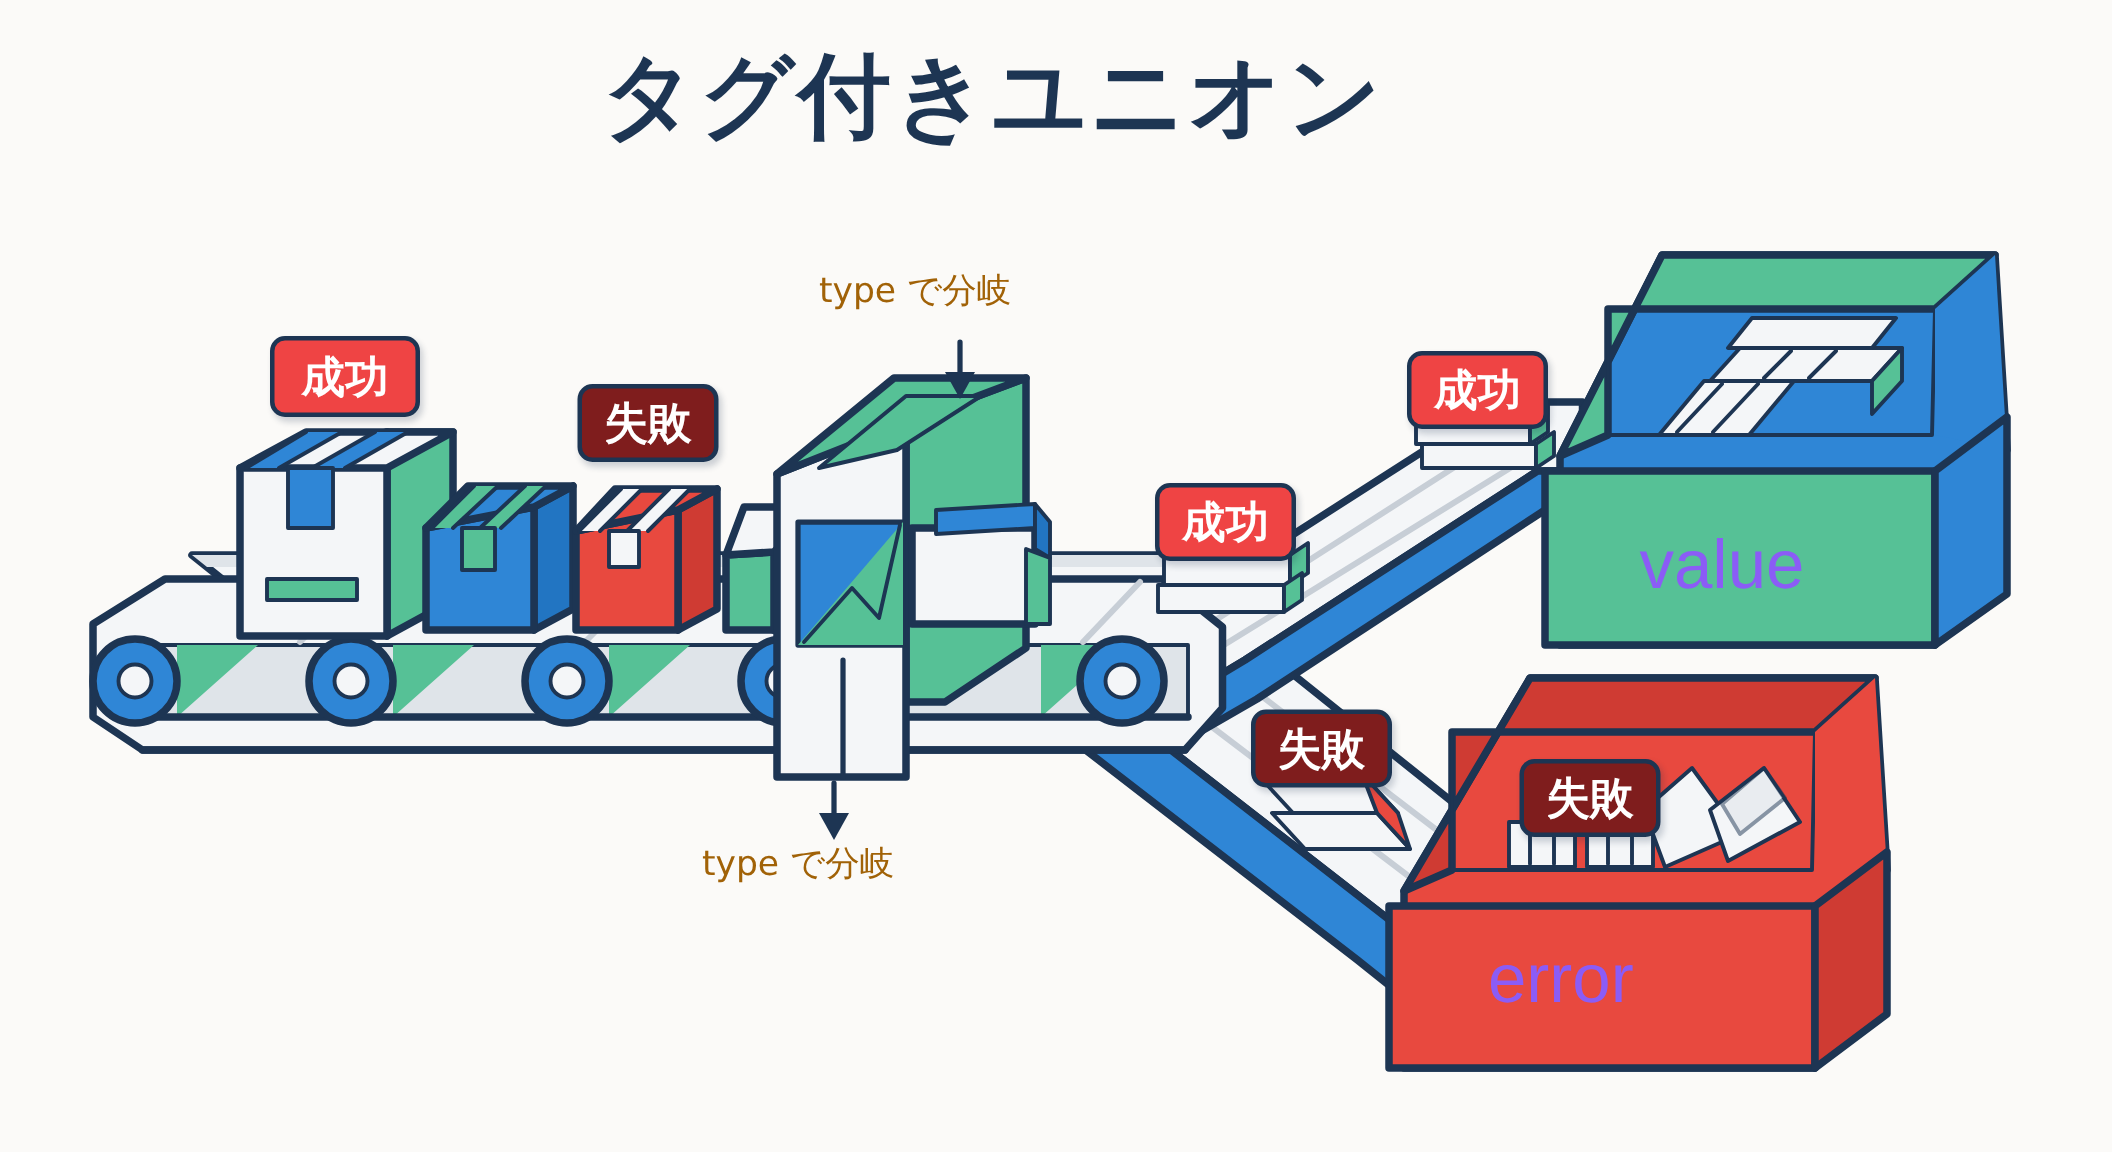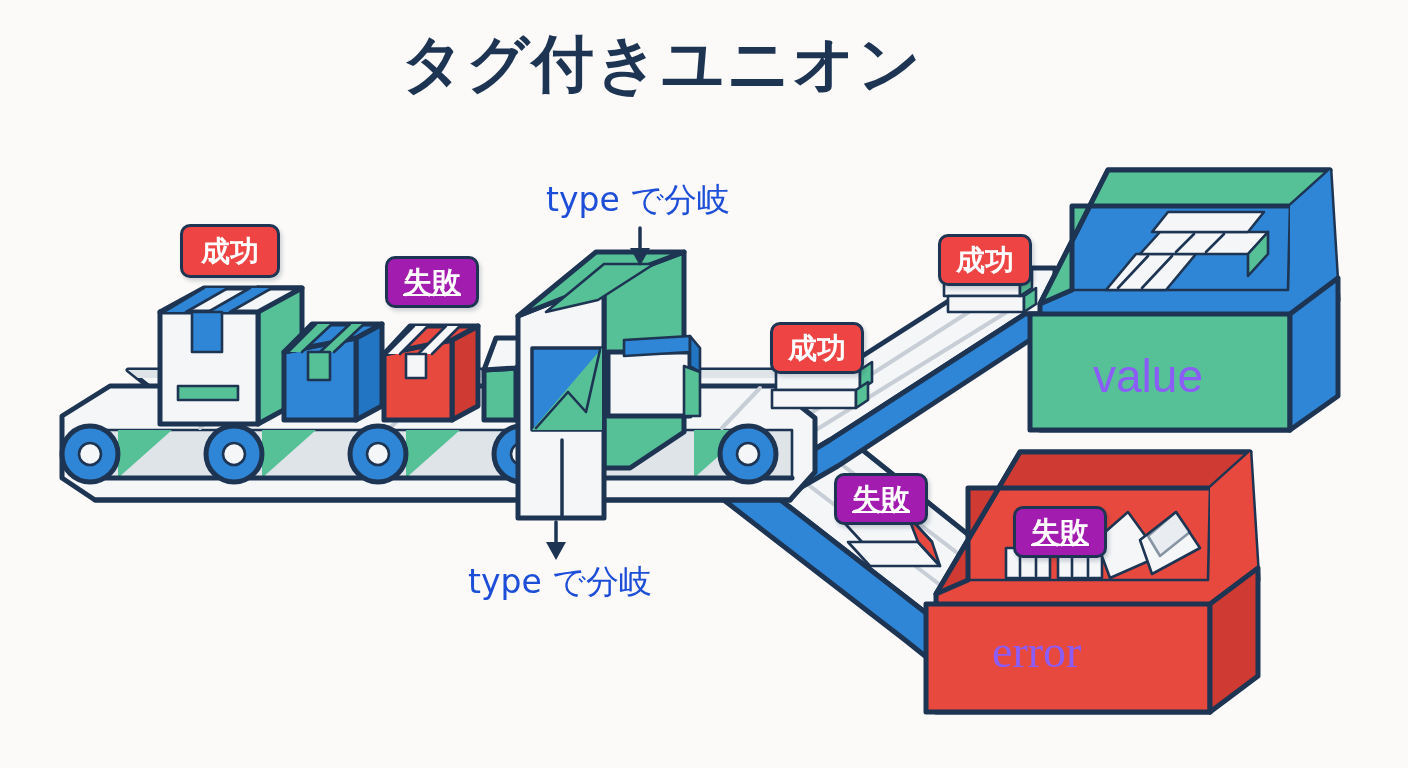--- a/index.html
+++ b/index.html
@@ -47,25 +47,25 @@
     font-weight: 700;
     font-family: "DejaVu Sans", "Liberation Sans", sans-serif;
     display: flex;
     align-items: center;
     justify-content: center;
     line-height: 1;
     box-shadow: 2px 3px 4px rgba(20,40,70,.20);
     white-space: nowrap;
   }
   .badge.ok { background: #ef4444; }
-  .badge.ng { background: #a21caf; text-decoration: underline; }
+  .badge.ng { background: #7f1d1d; }
   .cap {
     position: absolute;
-    color: #1d4ed8;
-    font-size: 33px;
+    color: #a16207;
+    font-size: 23px;
     font-weight: 500;
     font-family: "DejaVu Sans", "Liberation Sans", sans-serif;
     white-space: nowrap;
     text-align: center;
   }
   .bintext {
     position: absolute;
     color: #8b5cf6;
     font-size: 46px;
     font-weight: 400;
@@ -300,15 +300,15 @@
   <div class="cap" style="left:468px; top:560px;">type で分岐</div>
 
   <div class="badge ok" style="left:180px; top:224px; width:94px; height:48px;">成功</div>
   <div class="badge ng" style="left:385px; top:256px; width:88px; height:46px;">失敗</div>
   <div class="badge ok" style="left:770px; top:322px; width:88px; height:46px;">成功</div>
   <div class="badge ok" style="left:938px; top:234px; width:88px; height:46px;">成功</div>
   <div class="badge ng" style="left:834px; top:473px; width:88px; height:46px;">失敗</div>
   <div class="badge ng" style="left:1013px; top:506px; width:88px; height:46px;">失敗</div>
 
   <div class="bintext" style="left:1093px; top:349px;">value</div>
-  <div class="bintext" style="left:992px; top:625px;font-family:Liberation Serif, serif;">error</div>
+  <div class="bintext" style="left:992px; top:625px;">error</div>
 
 </div>
 
 </body></html>

